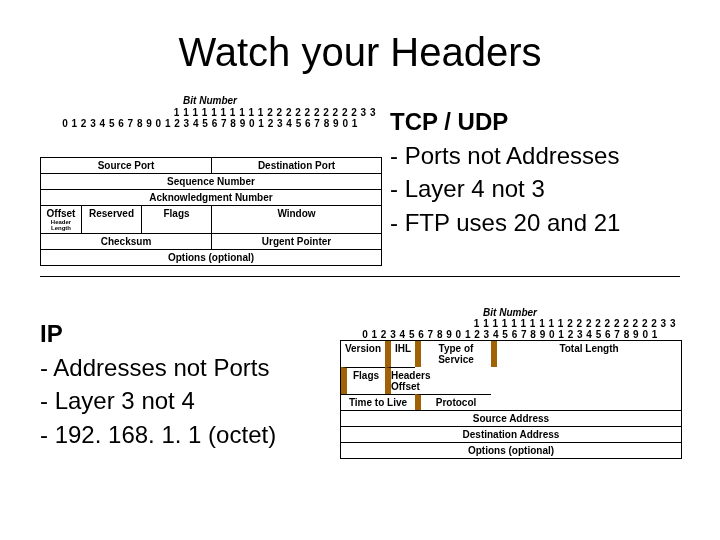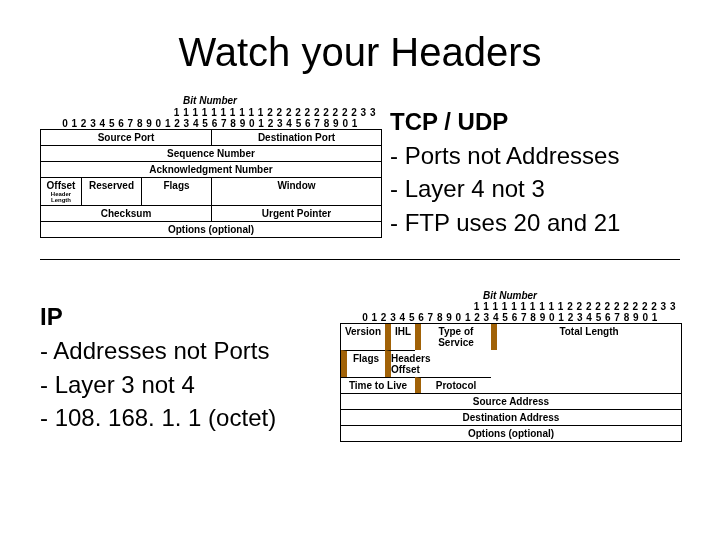--- a/index.html
+++ b/index.html
@@ -46,20 +46,21 @@
     font-size: 10px;
     font-weight: bold;
   }
   .tcp .bithdr { margin-bottom: 1px; }
   .tcp-grid {
     width: 100%;
     border: 1px solid #000;
     display: grid;
     grid-template-columns: 40px 60px 70px 1fr 1fr;
     text-align: center;
+    margin-top: 28px;
   }
   .tcp-grid > div {
     border-left: 1px solid #000;
     border-top: 1px solid #000;
     padding: 2px 0;
   }
   .tcp-grid > div:nth-child(-n+2) { border-top: none; }
   .tcp-grid .noleft { border-left: none; }
   .span-all  { grid-column: 1 / -1; }
   .span-half1 { grid-column: 1 / 4; }
@@ -139,21 +140,21 @@
     </div>
   </div>
 
   <hr class="hr">
 
   <div class="row row2">
     <div class="col-text" style="padding-left:0;">
       <div class="text-block-title">IP</div>
       <div>- Addresses not Ports</div>
       <div>- Layer 3 not 4</div>
-      <div>- 108. 168. 1. 1 (octet)</div>
+      <div>- 192. 168. 1. 1 (octet)</div>
     </div>
 
     <div class="col-diag ip">
       <div class="bithdr">Bit Number</div>
       <div class="bitnums" style="text-align:right; padding-right:4px;">1 1 1 1 1 1 1 1 1 1 2 2 2 2 2 2 2 2 2 2 3 3</div>
       <div class="bitnums" style="text-align:center;">0 1 2 3 4 5 6 7 8 9 0 1 2 3 4 5 6 7 8 9 0 1 2 3 4 5 6 7 8 9 0 1</div>
       <div class="ip-grid">
         <div class="noleft">Version</div>
         <div>IHL</div>
         <div>Type of Service</div>

